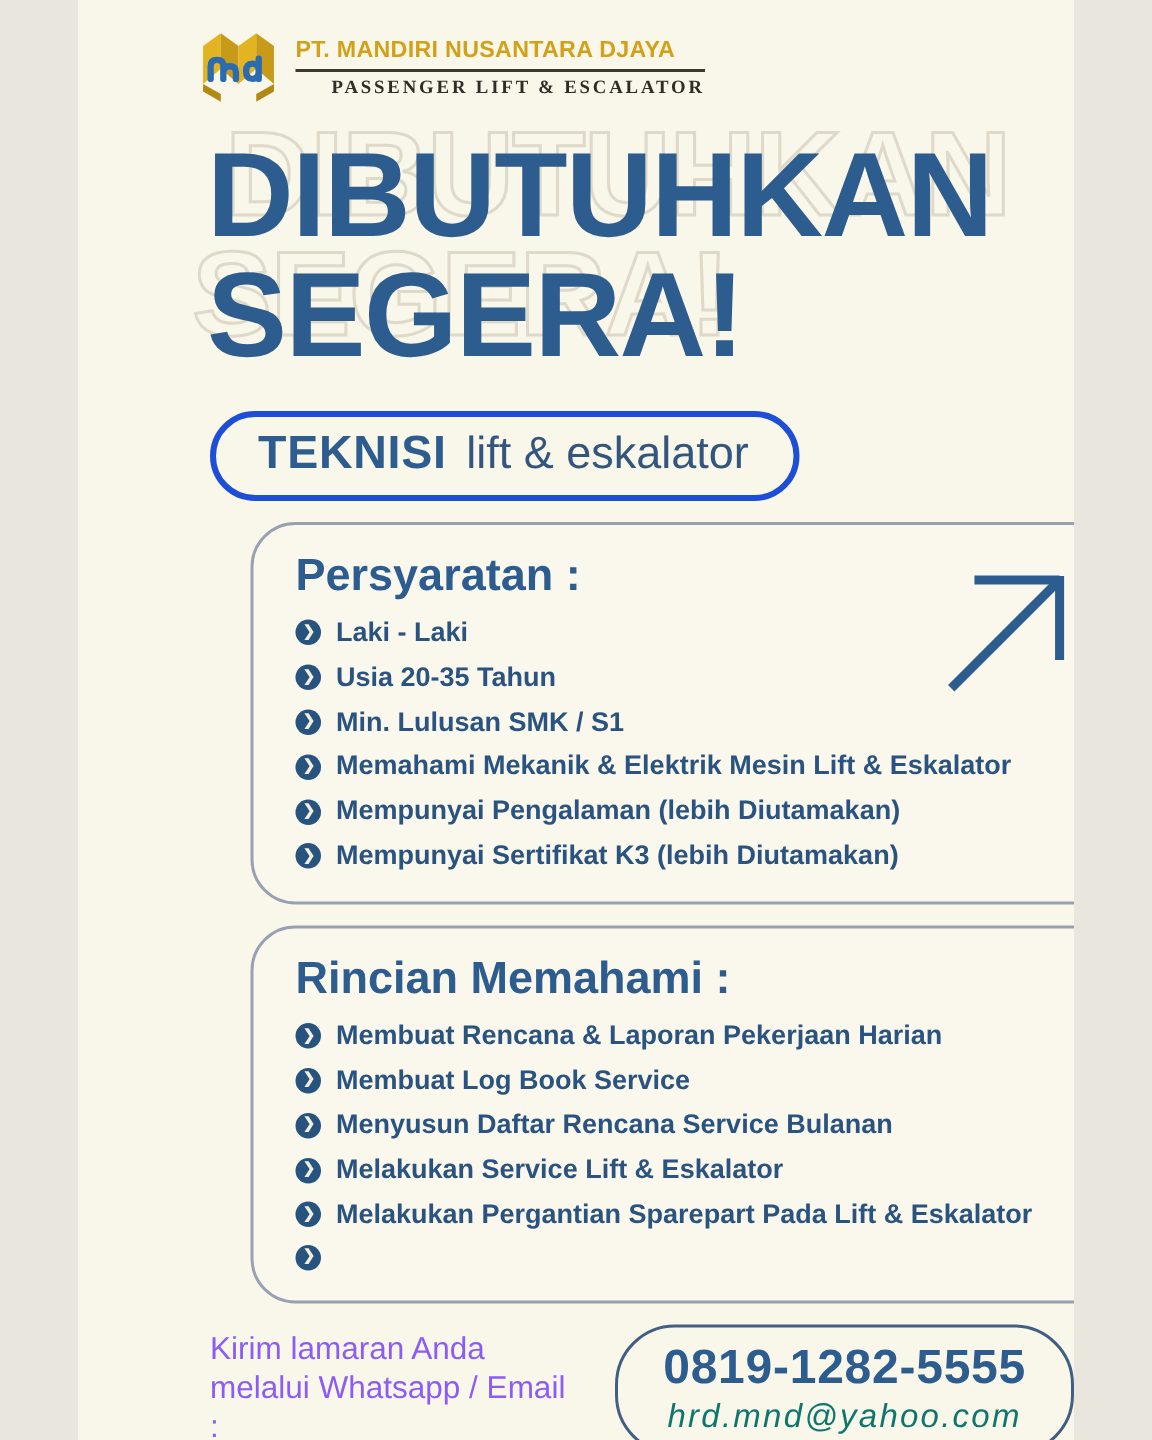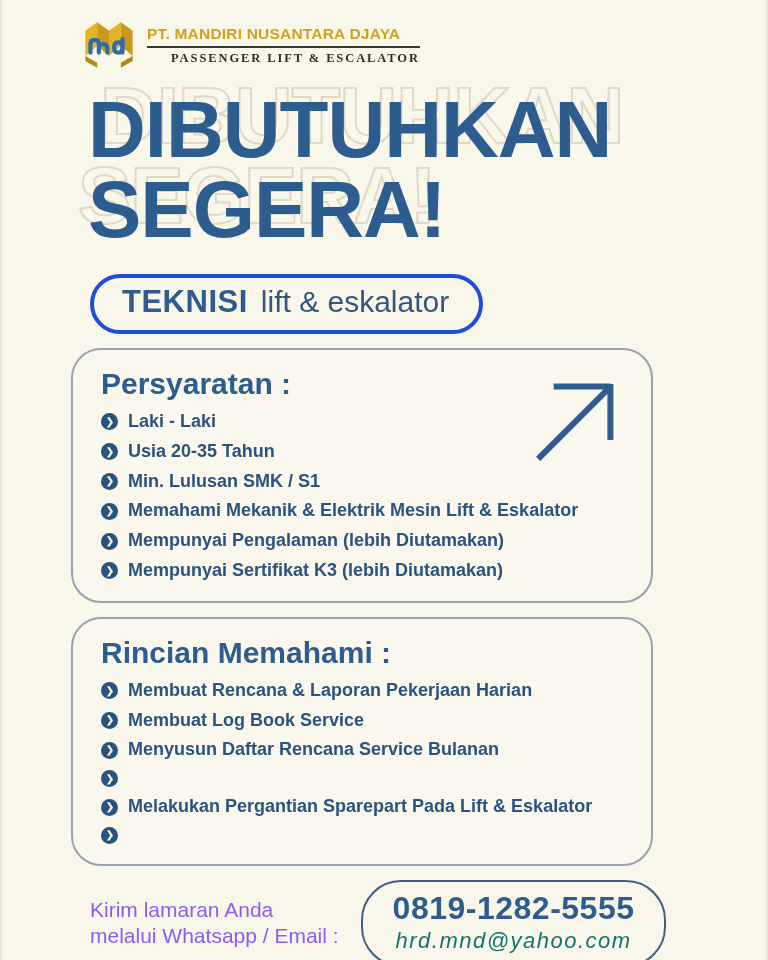--- a/index.html
+++ b/index.html
@@ -1,17 +1,17 @@
 <!DOCTYPE html>
 <html><head>
 <meta charset="utf-8">
 <style>
   html,body{margin:0;padding:0;background:#e8e6dd;}
   .poster{
-    position:relative;width:764px;height:960px;margin:0 auto;
+    position:relative;width:664px;height:960px;margin:0 auto;
     background:#f9f6ea;overflow:hidden;
     font-family:"Liberation Sans",sans-serif;color:#2a547f;
   }
   
   .logo-row{display:flex;align-items:center;gap:11px;padding:20px 0 0 80px;}
   .logo-mark{width:54px;height:50px;flex:0 0 auto;}
   .logo-text{display:flex;flex-direction:column;}
   .logo-company{font-size:15.5px;font-weight:bold;color:#d3a119;letter-spacing:.2px;white-space:nowrap;}
   .logo-divider{border:none;border-top:2px solid #3a382f;margin:3px 0 3px;width:100%;}
   .logo-tagline{font-family:"Liberation Serif",serif;font-size:12.5px;font-weight:bold;
@@ -23,21 +23,21 @@
   .ghost{position:absolute;z-index:1;font-size:80px;line-height:1.0;font-weight:bold;
     letter-spacing:-1px;color:transparent;-webkit-text-stroke:2px #ded9c9;user-select:none;}
   .ghost1{top:-14px;left:12px;}
   .ghost2{top:66px;left:-10px;}
   
   .role-pill{display:inline-flex;align-items:baseline;gap:13px;margin:12px 0 0 88px;
     border:4px solid #1d4ed8;border-radius:30px;padding:6px 30px 10px 28px;background:transparent;}
   .role-bold{font-size:31px;font-weight:bold;color:#2d5c8e;letter-spacing:.5px;}
   .role-detail{font-size:30px;color:#32567e;}
   
-  .box{box-sizing:border-box;position:relative;width:582px;margin:14px 0 0 69px;
+  .box{box-sizing:border-box;position:relative;width:582px;margin:14px 0 0 115px;
     border:2px solid #97a1b2;border-radius:30px;background:#faf7ed;padding:16px 24px 20px 28px;}
   .box h2{margin:0 0 8px;font-size:30px;line-height:1.2;font-weight:bold;color:#2d5c8e;}
   .box ul{list-style:none;margin:0;padding:0;}
   .box li{display:flex;align-items:center;gap:10px;margin-top:10px;
     font-size:18px;line-height:1.1;font-weight:bold;color:#2a547f;}
   .bullet{flex:0 0 auto;width:17px;height:17px;border-radius:50%;background:#27537f;
     color:#f4eeda;font-size:10px;line-height:1;display:inline-flex;
     align-items:center;justify-content:center;padding-left:1px;box-sizing:border-box;}
   .arrow-wrap{position:absolute;top:28px;right:32px;width:86px;height:86px;}
   
@@ -134,20 +134,21 @@
       <li>
         <span class="bullet">❯</span>
         <span>Membuat Log Book Service</span>
         </li>
       <li>
         <span class="bullet">❯</span>
         <span>Menyusun Daftar Rencana Service Bulanan</span>
         </li>
       <li>
         <span class="bullet">❯</span>
+        <span>Melakukan Service Lift &amp; Eskalator</span>
         </li>
       <li>
         <span class="bullet">❯</span>
         <span>Melakukan Pergantian Sparepart Pada Lift &amp; Eskalator</span>
         </li>
       <li>
         <span class="bullet">❯</span>
         </li>
     </ul>
   </section>

